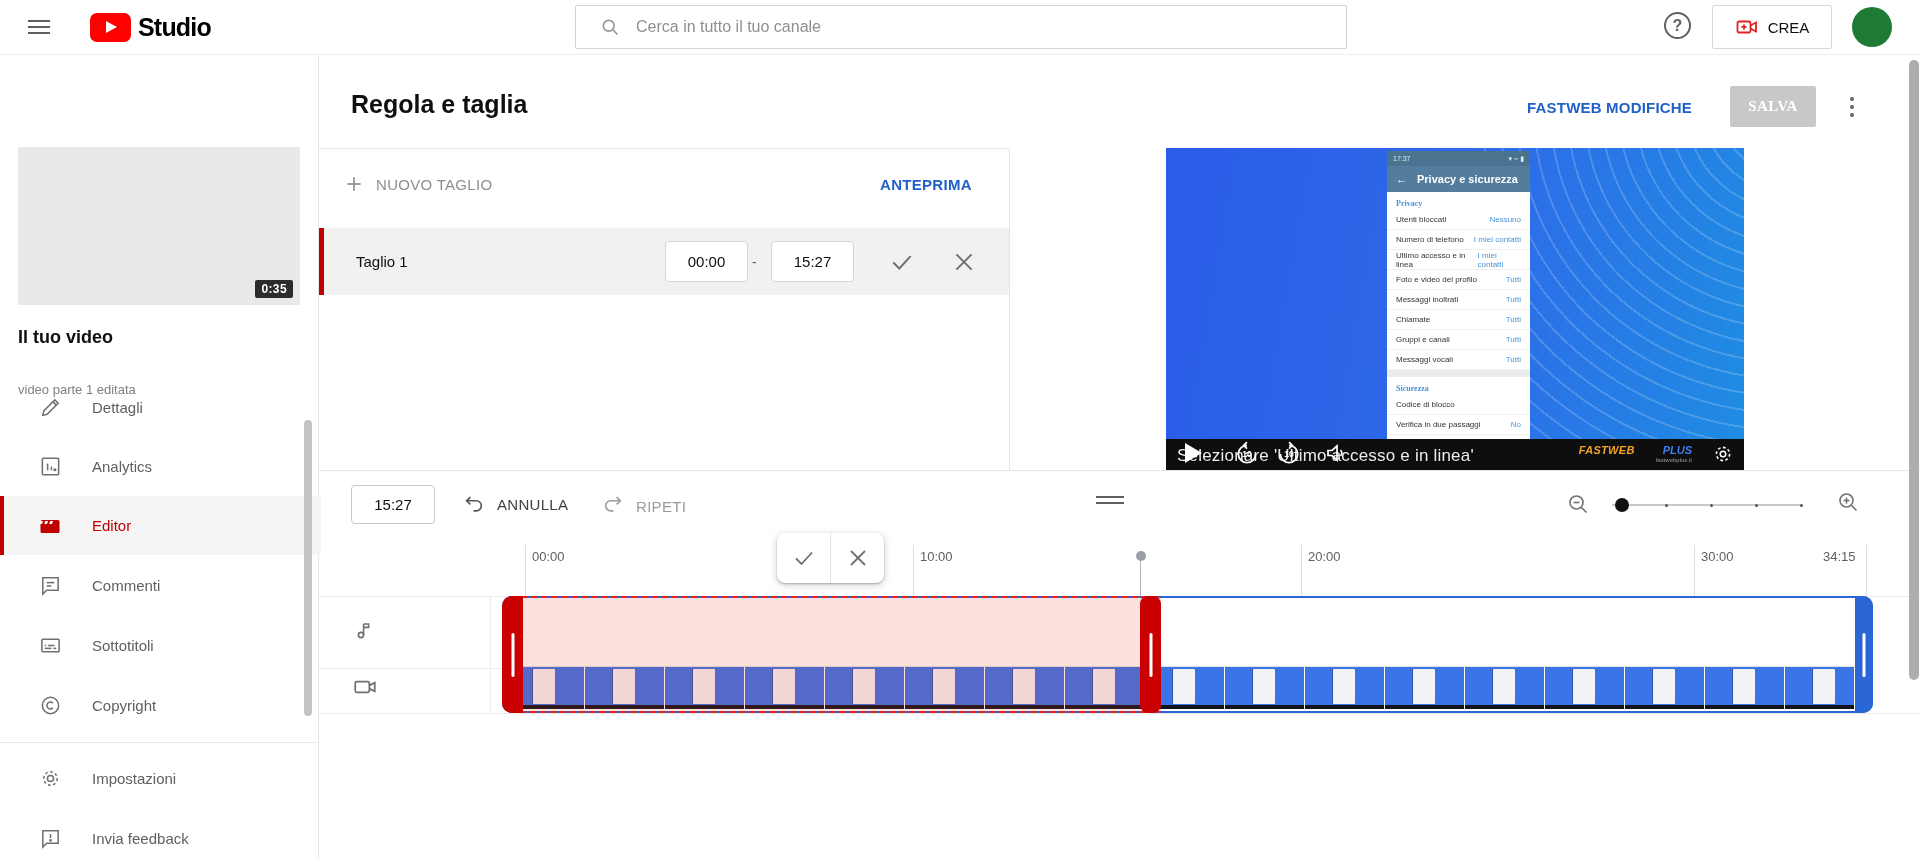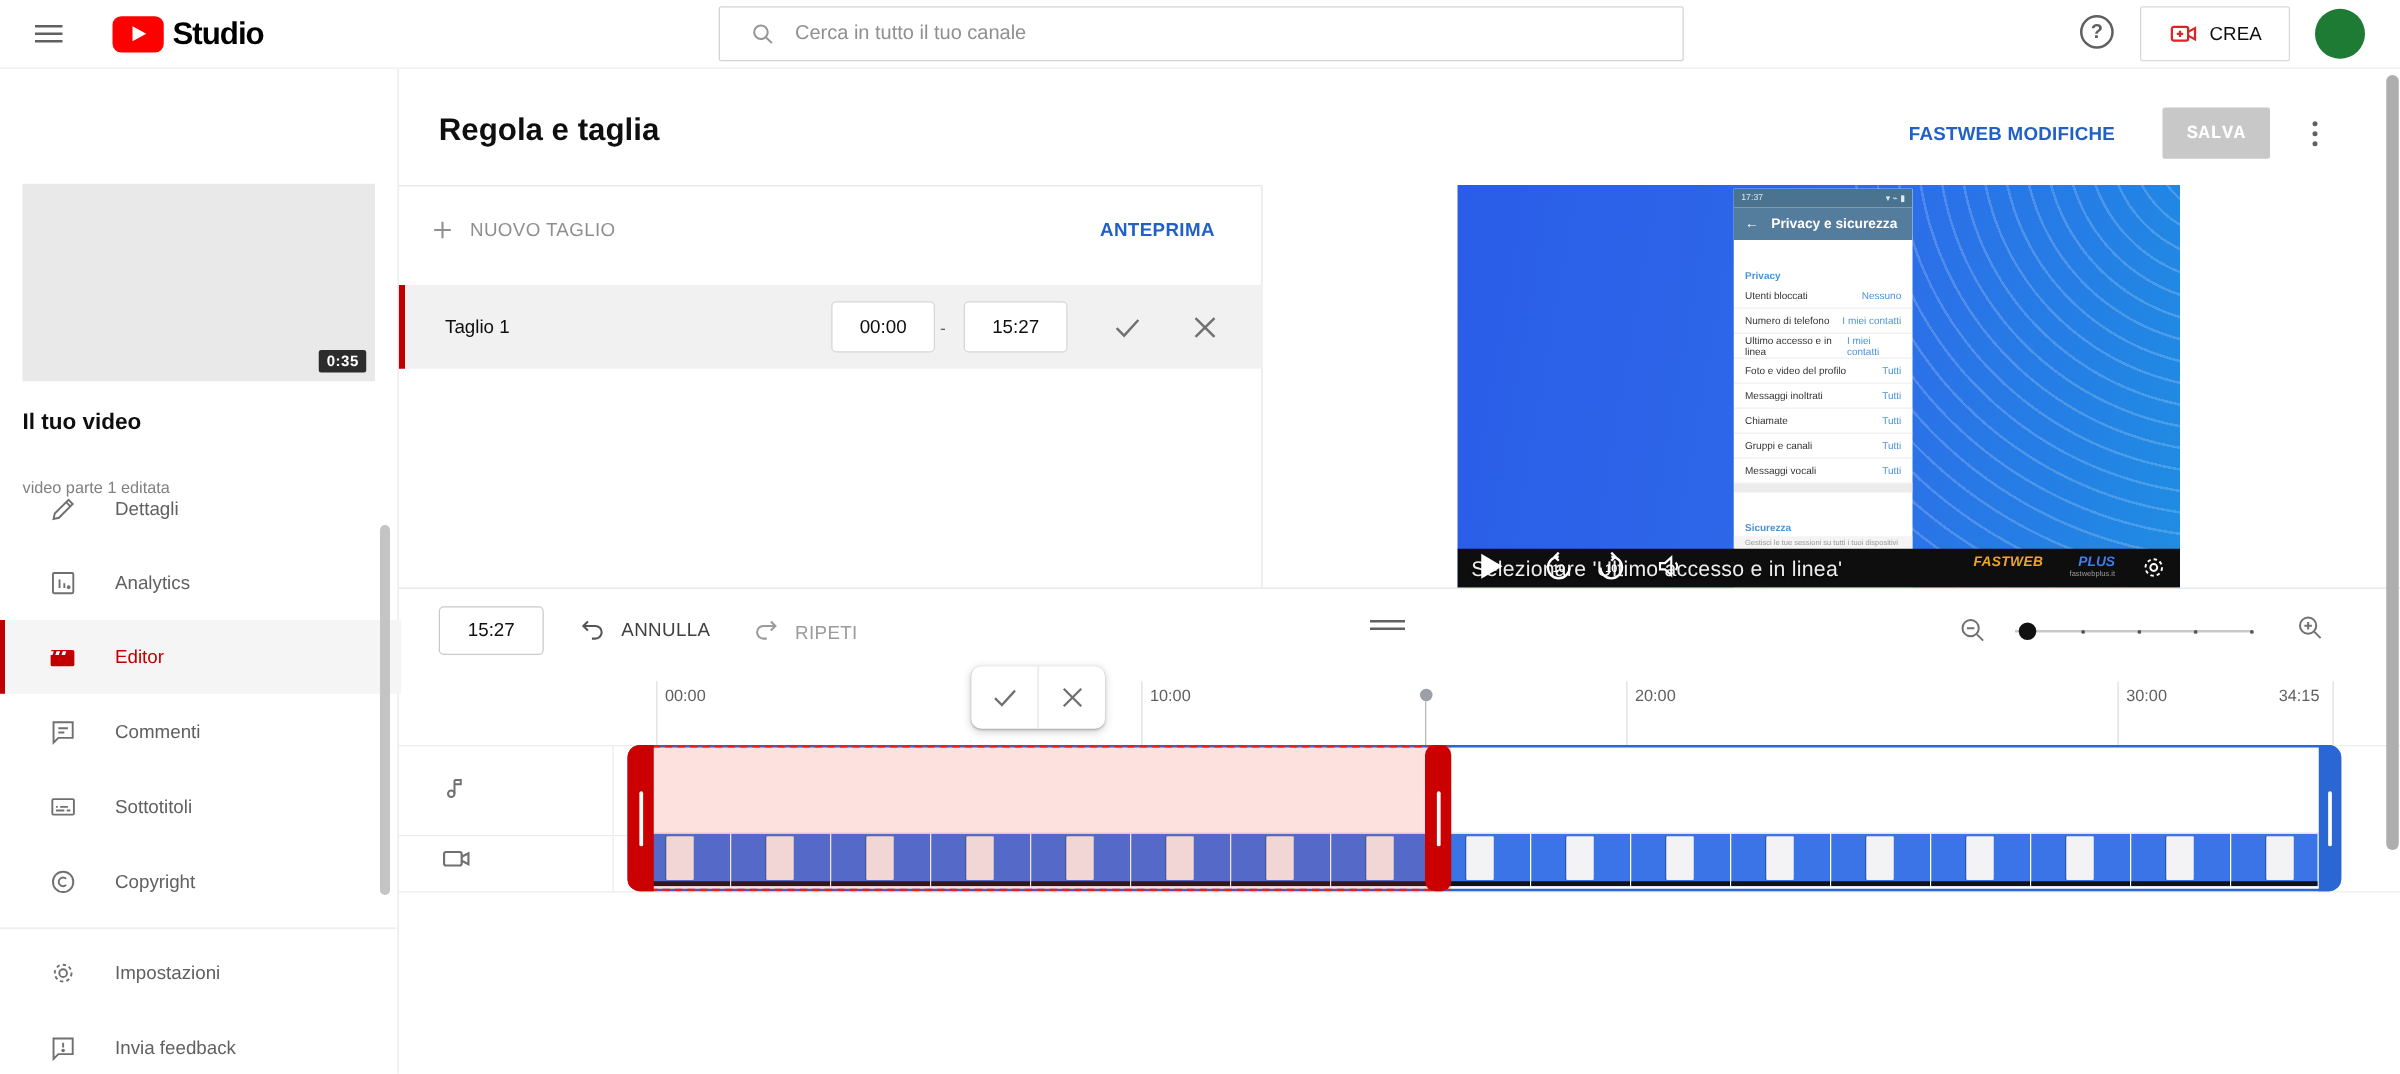--- a/index.html
+++ b/index.html
@@ -38,21 +38,21 @@
   .sitem .slabel{margin-left:30px;font-size:15px;color:#606060;}
   .sitem.active{background:#f5f5f5;border-left:4px solid #c00000;}
   .sitem.active .icon{margin-left:34px;}
   .sitem.active .slabel{color:#c00000;font-weight:500;}
   .side-divider{left:0;top:688px;width:317px;height:1px;background:#e7e7e7;}
   .side-scroll{left:304px;top:366px;width:8px;height:296px;background:#c4c4c4;border-radius:4px;}
 
   
   .page-title{left:351px;top:90px;font-size:25px;font-weight:700;color:#0f0f0f;}
   .discard{top:99px;left:1527px;font-size:15px;font-weight:600;color:#2161c6;letter-spacing:.2px;cursor:pointer;}
-  .save{left:1730px;top:86px;width:86px;height:41px;background:#c8c8c8;color:#fff;font-size:15px;font-weight:600;border:0;border-radius:2px;letter-spacing:.4px;font-family:Liberation Mono, monospace;}
+  .save{left:1730px;top:86px;width:86px;height:41px;background:#c8c8c8;color:#fff;font-size:15px;font-weight:600;border:0;border-radius:2px;letter-spacing:.4px;font-family:Liberation Serif, serif;}
   .kebab{left:1840px;top:92px;width:24px;height:30px;display:flex;flex-direction:column;align-items:center;justify-content:center;gap:4px;cursor:pointer;}
   .kebab i{width:4px;height:4px;border-radius:50%;background:#606060;}
 
   
   .hline-top{left:318px;top:148px;width:691px;height:1px;background:#e5e5e5;}
   .vline-panel{left:1009px;top:148px;width:1px;height:322px;background:#e5e5e5;}
   .hline-bot{left:318px;top:470px;width:1602px;height:1px;background:#e5e5e5;}
   .newcut{left:344px;top:160px;height:48px;display:flex;align-items:center;gap:12px;cursor:pointer;}
   .newcut span{font-size:15px;font-weight:500;color:#8f8f8f;letter-spacing:.3px;}
   .preview-btn{left:880px;top:176px;font-size:15px;font-weight:600;color:#2161c6;letter-spacing:.3px;cursor:pointer;}
@@ -66,21 +66,21 @@
   .cuticon{position:absolute;top:21px;cursor:pointer;}
   .ci-check{left:571px;}
   .ci-x{left:633px;}
 
   
   .player{left:1166px;top:148px;width:578px;height:322px;overflow:hidden;background:linear-gradient(100deg,#2a5ce8 0%,#2e6ae9 52%,#1f8de2 100%);}
   .waves{position:absolute;right:-60px;top:-40px;width:330px;height:420px;background:repeating-radial-gradient(circle at 95% 0%,rgba(255,255,255,0) 0 15px,rgba(255,255,255,.22) 15px 17px);opacity:.8;}
   .phone{position:absolute;left:221px;top:3px;width:143px;bottom:0;background:#fff;overflow:hidden;}
   .p-status{height:15px;background:#4a7390;color:#dfe9f0;font-size:7px;display:flex;justify-content:space-between;align-items:center;padding:0 6px;}
   .p-header{height:26px;background:#547d9d;color:#fff;display:flex;align-items:center;gap:10px;padding:0 9px;font-size:11px;font-weight:700;}
-  .p-section{color:#4a94d8;font-size:8px;font-weight:700;padding:24px 9px 2px;}
+  .p-section{color:#4a94d8;font-size:8px;font-weight:700;padding:7px 9px 2px;font-family:Liberation Serif, serif;}
   .prow{display:flex;justify-content:space-between;align-items:center;padding:0 9px;height:19px;border-bottom:1px solid #f0f0f0;}
   .prow .pl{font-size:8px;color:#333;}
   .prow .pv{font-size:8px;color:#4a94d8;display:flex;align-items:center;gap:2px;}
   .p-gap{height:7px;background:#ececec;}
   .p-caption{font-size:6px;color:#999;padding:3px 9px;background:#f4f4f4;}
   .pbar{position:absolute;left:0;bottom:0;width:100%;height:31px;background:#0e0e0e;z-index:3;}
   .psub{position:absolute;left:11px;bottom:4px;font-size:17px;color:#ededed;z-index:4;text-shadow:0 1px 2px rgba(0,0,0,.8);letter-spacing:.2px;}
   .pctrl{position:absolute;z-index:5;cursor:pointer;}
   .pc-play{left:19px;bottom:7px;width:0;height:0;border-left:17px solid #fff;border-top:10px solid transparent;border-bottom:10px solid transparent;}
   .pc-rew{left:68px;bottom:3px;}
@@ -349,20 +349,34 @@
             <span class="pl">Gruppi e canali</span>
             <span class="pv">Tutti</span>
           </div>
           <div class="prow">
             <span class="pl">Messaggi vocali</span>
             <span class="pv">Tutti</span>
           </div>
         </div>
       <div class="p-gap"></div>
       <div class="p-section">Sicurezza</div>
+      <div id="phone-rows2">
+          <div class="prow">
+            <span class="pl">Codice di blocco</span>
+            <span class="pv"></span>
+          </div>
+          <div class="prow">
+            <span class="pl">Verifica in due passaggi</span>
+            <span class="pv">No</span>
+          </div>
+          <div class="prow">
+            <span class="pl">Dispositivi</span>
+            <span class="pv"></span>
+          </div>
+        </div>
       <div class="p-caption">Gestisci le tue sessioni su tutti i tuoi dispositivi</div>
     </div>
     <div class="pbar"></div>
     <div class="psub">Selezionare 'Ultimo accesso e in linea'</div>
     <div class="pctrl pc-play"></div>
     <span class="pctrl pc-rew">
       <svg width="26" height="26" viewBox="0 0 24 24" fill="none" stroke="#fff" stroke-width="1.7">
           <path d="M12 4 a8 8 0 1 0 8 8"></path>
           <polyline points="12 1 9 4 12 7"></polyline>
           <text x="12" y="15" font-size="8" fill="#fff" stroke="none" text-anchor="middle" font-weight="bold">10</text>

